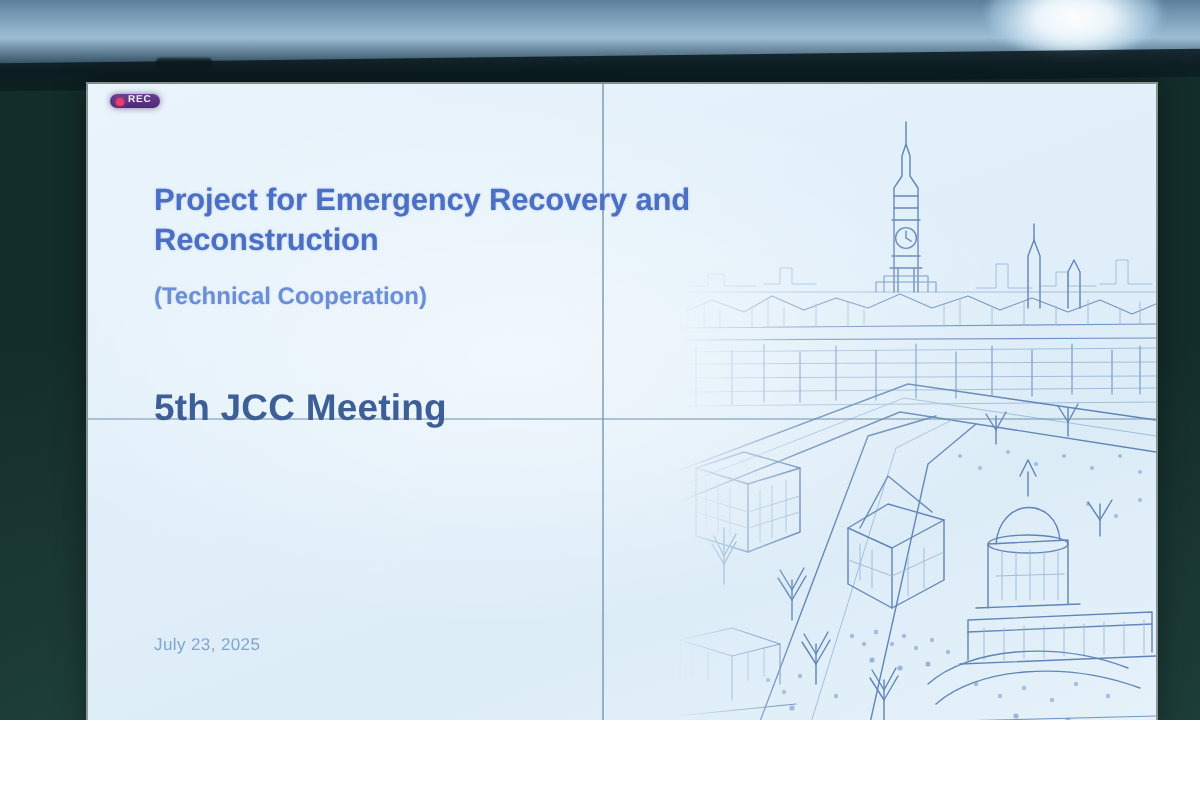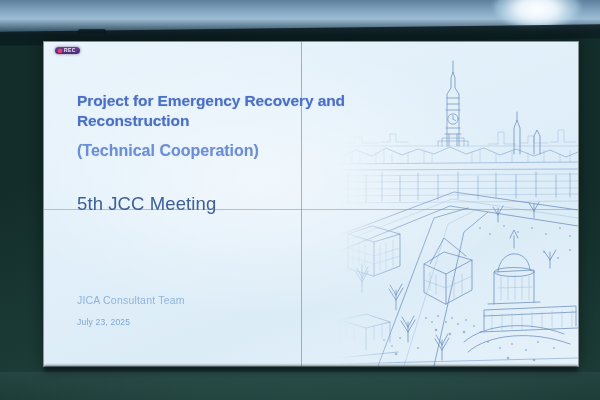--- a/index.html
+++ b/index.html
@@ -6,21 +6,21 @@
 
   html, body {
     width:600px; height:400px;
     overflow:hidden;
     font-family:"Liberation Sans", sans-serif;
   }
 
   
   #room {
     position:relative;
-    width:600px; height:400px;
+    width:600px; height:360px;
     background:#e5e5e5;
     overflow:hidden;
   }
 
   
   #wall {
     position:absolute; inset:0;
     background:
       radial-gradient(120% 80% at 50% 120%, #2c514a 0%, #1b3a36 55%, #132d2a 100%);
   }
@@ -94,27 +94,27 @@
 
   #title {
     position:absolute; left:-9px; top:49px; width:280px;
     font-size:15.5px; font-weight:bold; line-height:1.28;
     color:#4a6fc4; letter-spacing:-.1px;
     text-shadow:0 0 1.2px rgba(74,111,196,.35);
     padding-left:9px;
   }
   #subtitle {
     position:absolute; left:0; top:99px; width:280px;
-    font-size:16px; font-weight:bold; line-height:1.2;
+    font-size:12px; font-weight:bold; line-height:1.2;
     color:#6b8ed6; padding-left:0;
     text-shadow:0 0 1px rgba(107,142,214,.3);
   }
   #heading {
     position:absolute; left:0; top:151px;
-    font-size:18.5px; font-weight:normal; line-height:1.2;
+    font-size:18.5px; font-weight:bold; line-height:1.2;
     color:#3d5f96; letter-spacing:.1px;text-align:center;
   }
   #org {
     position:absolute; left:0; top:252px;
     font-size:10.5px; font-weight:normal; color:#8fb4dd;
     letter-spacing:.2px;
   }
   #date {
     position:absolute; left:0; top:275px;
     font-size:8.5px; font-weight:normal; color:#7fa6d2;
@@ -438,21 +438,20 @@
 
     <div id="rec-badge">
       <span id="rec-dot"></span>
       <span id="rec-text">REC</span>
     </div>
 
     <div id="text-block">
       <div id="title">Project for Emergency Recovery and Reconstruction</div>
       <div id="subtitle">(Technical Cooperation)</div>
       <div id="heading">5th JCC Meeting</div>
-      <div id="org">JICA Consultant Team</div>
       <div id="date">July 23, 2025</div>
     </div>
 
   </div>
 
   <div id="screen-bottom"></div>
   <div id="floor-sheen"></div>
 
 </div>
 

